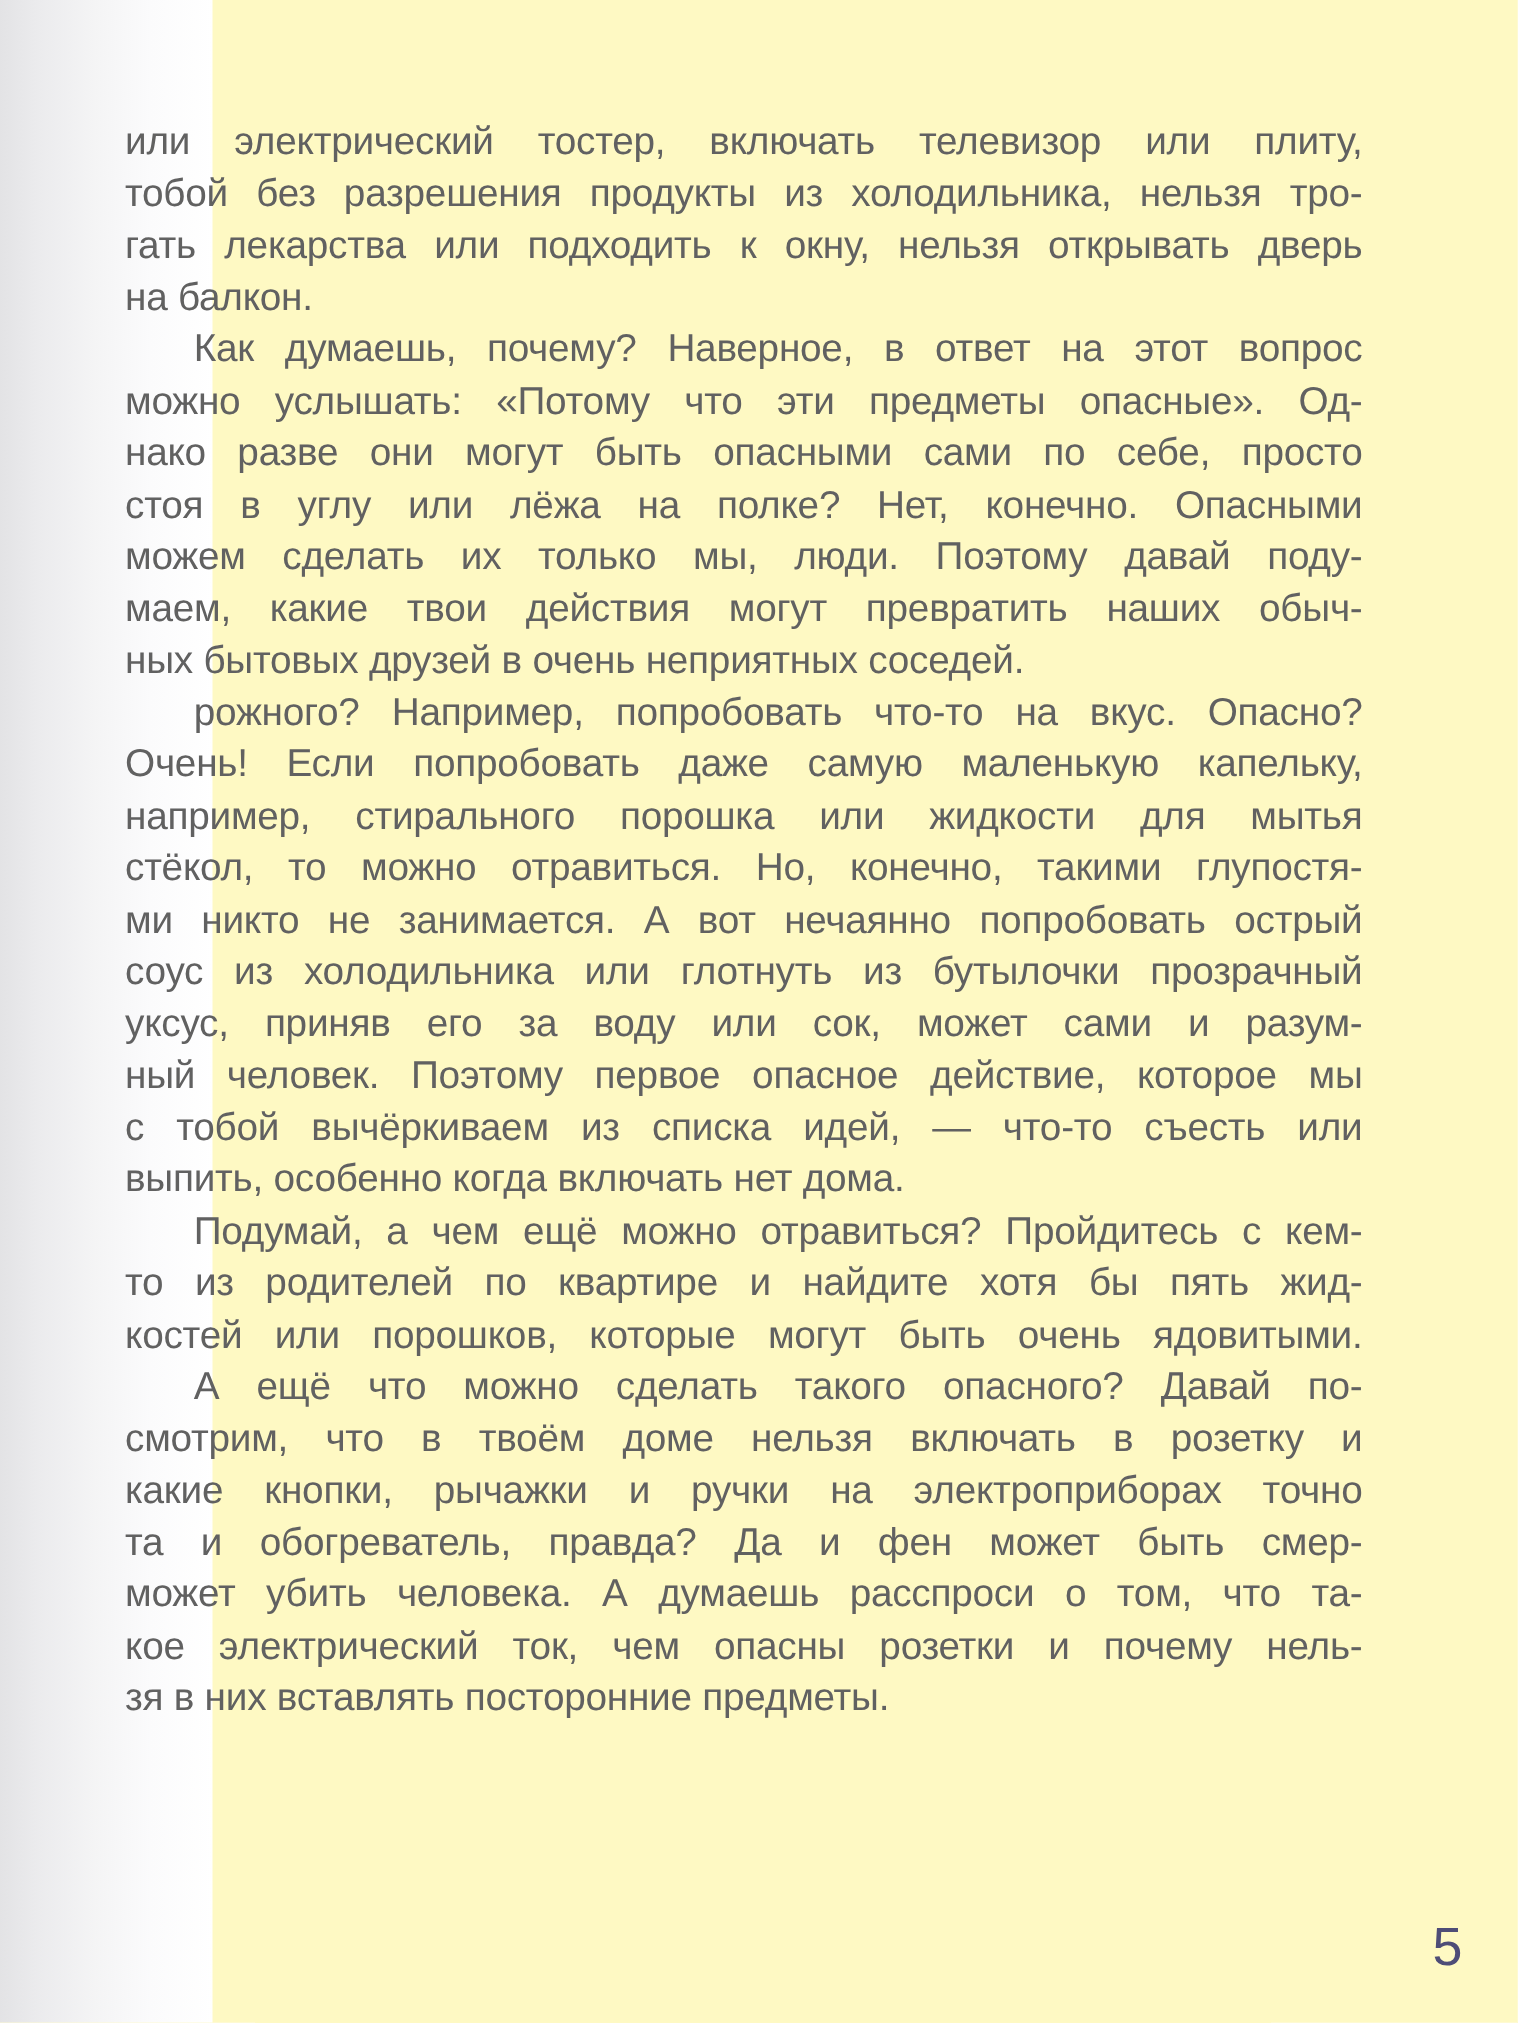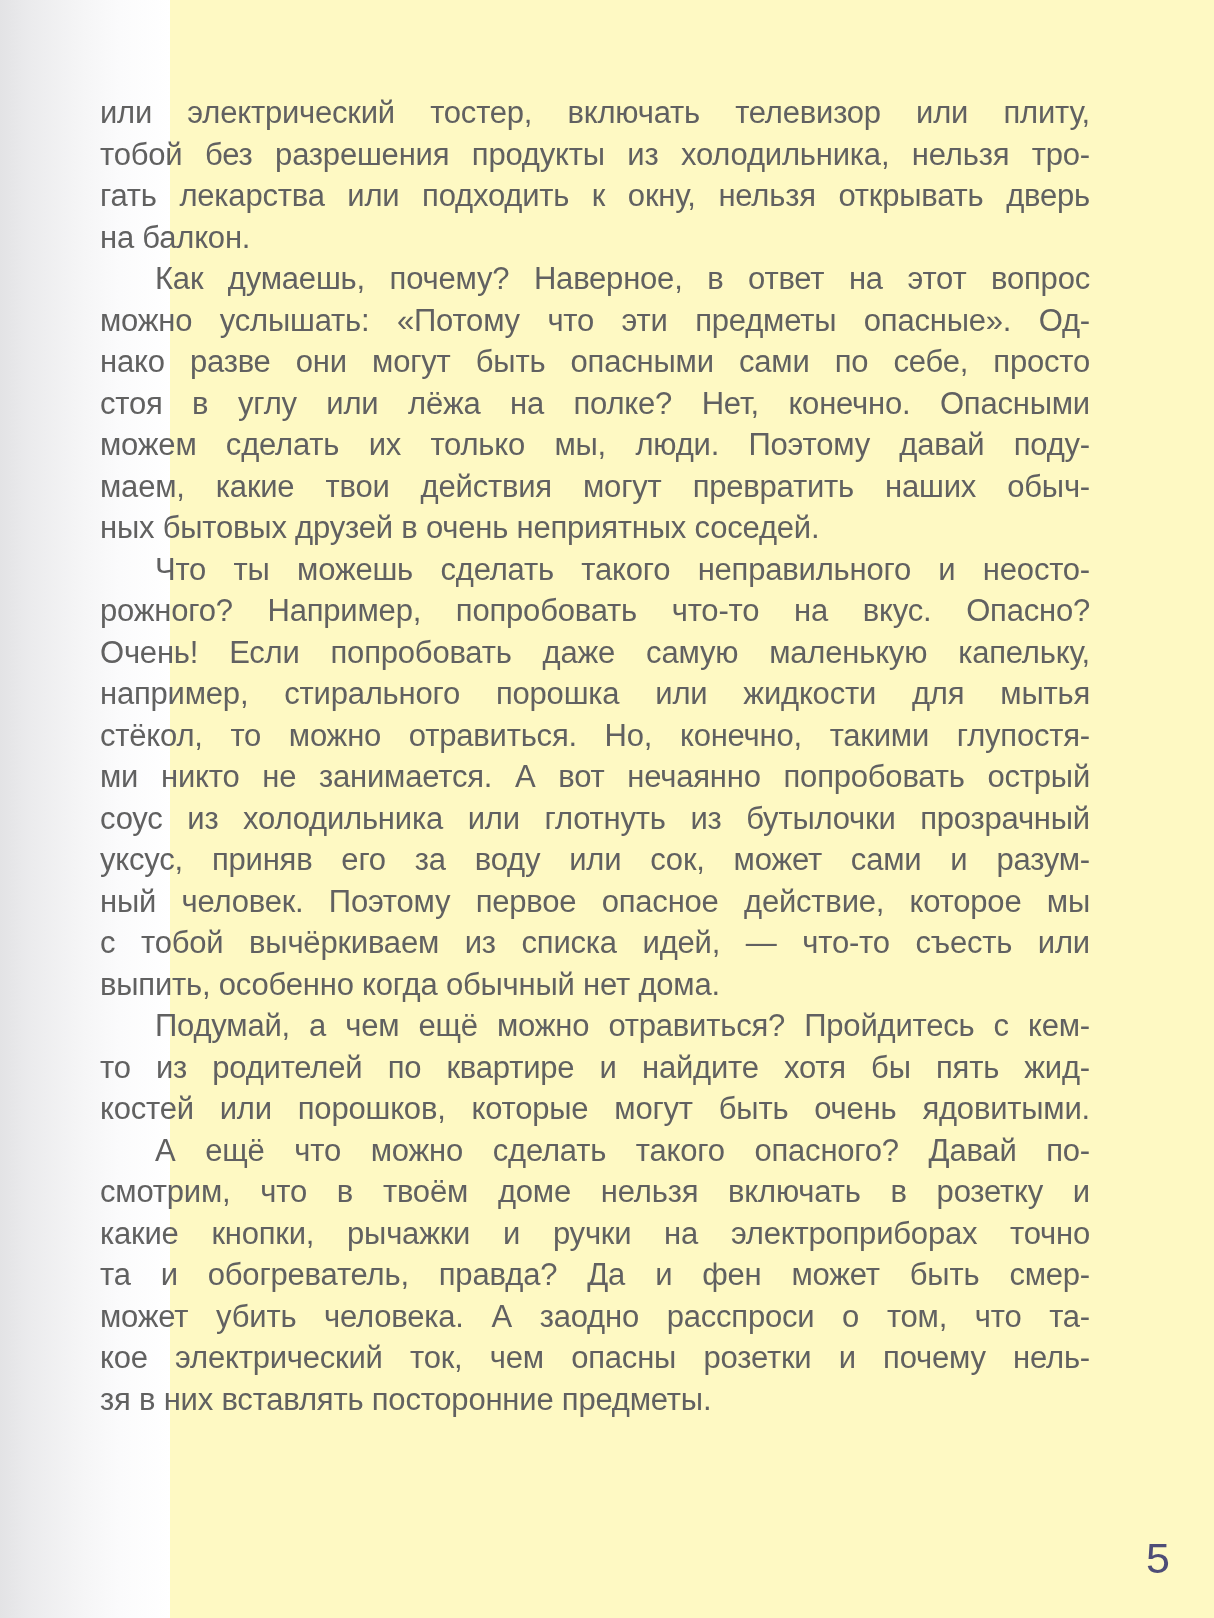--- a/index.html
+++ b/index.html
@@ -81,41 +81,40 @@
       <div class="paragraph indent">
         <div class="line">Как думаешь, почему? Наверное, в ответ на этот вопрос</div>
         <div class="line">можно услышать: «Потому что эти предметы опасные». Од-</div>
         <div class="line">нако разве они могут быть опасными сами по себе, просто</div>
         <div class="line">стоя в углу или лёжа на полке? Нет, конечно. Опасными</div>
         <div class="line">можем сделать их только мы, люди. Поэтому давай поду-</div>
         <div class="line">маем, какие твои действия могут превратить наших обыч-</div>
         <div class="line line-left">ных бытовых друзей в очень неприятных соседей.</div>
       </div>
       <div class="paragraph indent">
-        <div class="line">Что ты можешь сделать такого неправильного и неосто-</div>
         <div class="line">рожного? Например, попробовать что-то на вкус. Опасно?</div>
         <div class="line">Очень! Если попробовать даже самую маленькую капельку,</div>
         <div class="line">например, стирального порошка или жидкости для мытья</div>
         <div class="line">стёкол, то можно отравиться. Но, конечно, такими глупостя-</div>
         <div class="line">ми никто не занимается. А вот нечаянно попробовать острый</div>
         <div class="line">соус из холодильника или глотнуть из бутылочки прозрачный</div>
         <div class="line">уксус, приняв его за воду или сок, может сами и разум-</div>
         <div class="line">ный человек. Поэтому первое опасное действие, которое мы</div>
         <div class="line">с тобой вычёркиваем из списка идей, — что-то съесть или</div>
-        <div class="line line-left">выпить, особенно когда обычный нет дома.</div>
+        <div class="line line-left">выпить, особенно когда включать нет дома.</div>
       </div>
       <div class="paragraph indent">
         <div class="line">Подумай, а чем ещё можно отравиться? Пройдитесь с кем-</div>
         <div class="line">то из родителей по квартире и найдите хотя бы пять жид-</div>
         <div class="line">костей или порошков, которые могут быть очень ядовитыми.</div>
       </div>
       <div class="paragraph indent">
         <div class="line">А ещё что можно сделать такого опасного? Давай по-</div>
         <div class="line">смотрим, что в твоём доме нельзя включать в розетку и</div>
         <div class="line">какие кнопки, рычажки и ручки на электроприборах точно</div>
         <div class="line">та и обогреватель, правда? Да и фен может быть смер-</div>
-        <div class="line">может убить человека. А заодно расспроси о том, что та-</div>
+        <div class="line">может убить человека. А думаешь расспроси о том, что та-</div>
         <div class="line">кое электрический ток, чем опасны розетки и почему нель-</div>
         <div class="line line-left">зя в них вставлять посторонние предметы.</div>
       </div>
     </div>
   <div class="page-number">5</div>
 </div>
 
 </body></html>

